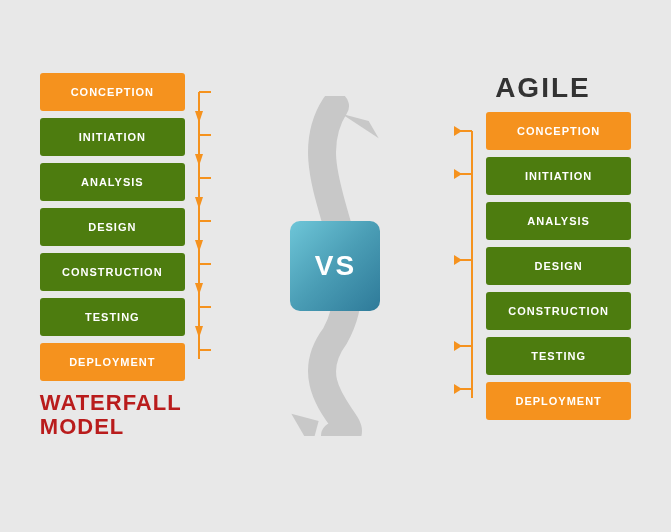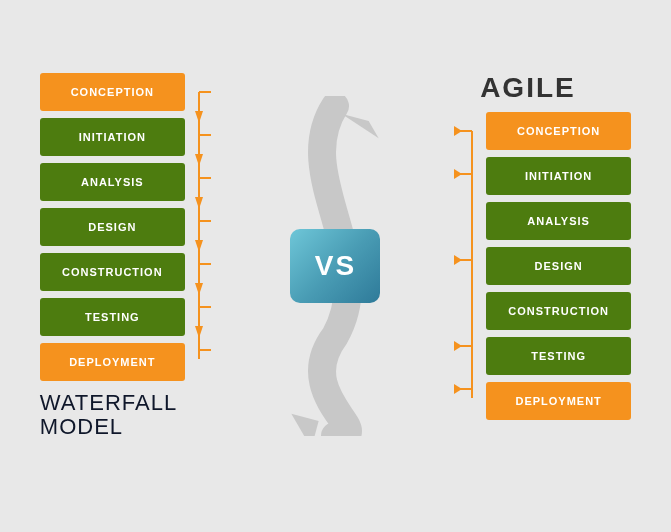--- a/index.html
+++ b/index.html
@@ -55,39 +55,39 @@
       letter-spacing: 1px;
       color: white;
       border-radius: 3px;
     }
 
     .step-box.orange { background-color: #f5921e; }
     .step-box.dark { background-color: #4d7c0f; }
 
     .waterfall-label {
       font-size: 22px;
-      font-weight: 400;
-      color: #0f172a;
+      font-weight: 700;
+      color: #b91c1c;
       margin-top: 10px;
       line-height: 1.1;
       text-transform: uppercase;
       letter-spacing: 1px;
     }
 
     
     .center-section {
       display: flex;
       flex-direction: column;
       align-items: center;
       position: relative;
     }
 
     .vs-box {
       width: 90px;
-      height: 74px;
+      height: 90px;
       background: linear-gradient(135deg, #6ec6d8 0%, #4a9db5 50%, #2e7a99 100%);
       border-radius: 10px;
       display: flex;
       align-items: center;
       justify-content: center;
       font-size: 28px;
       font-weight: 900;
       color: white;
       letter-spacing: 2px;
       position: relative;
@@ -104,21 +104,21 @@
     }
 
     .agile-title {
       font-size: 28px;
       font-weight: 900;
       color: #333;
       letter-spacing: 2px;
       text-transform: uppercase;
       margin-bottom: 8px;
       align-self: flex-start;
-      margin-left: 30px;
+      margin-left: 45px;
     }
 
     
     .right-bracket-container {
       display: flex;
       flex-direction: row;
       align-items: stretch;
     }
 
     

